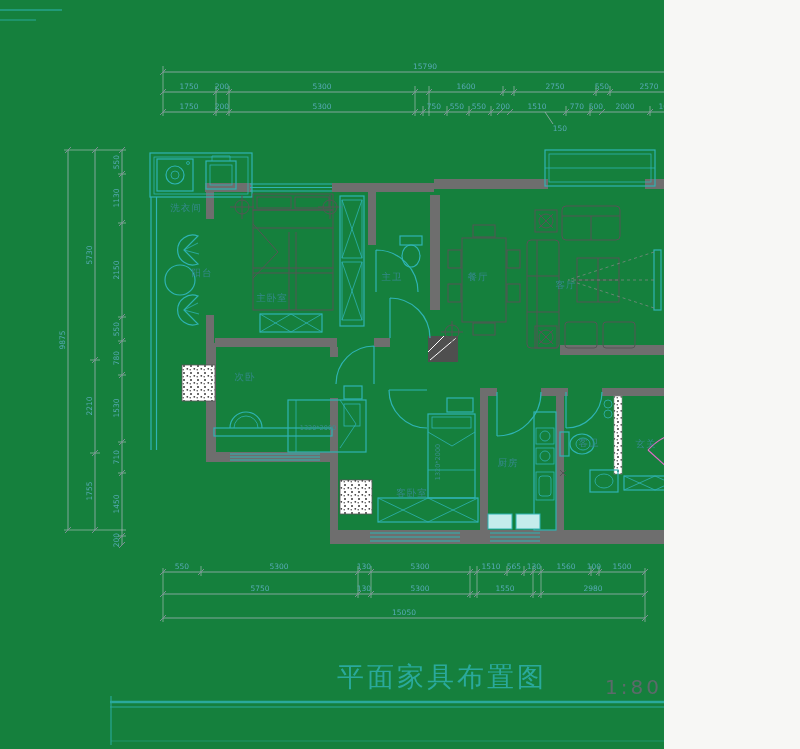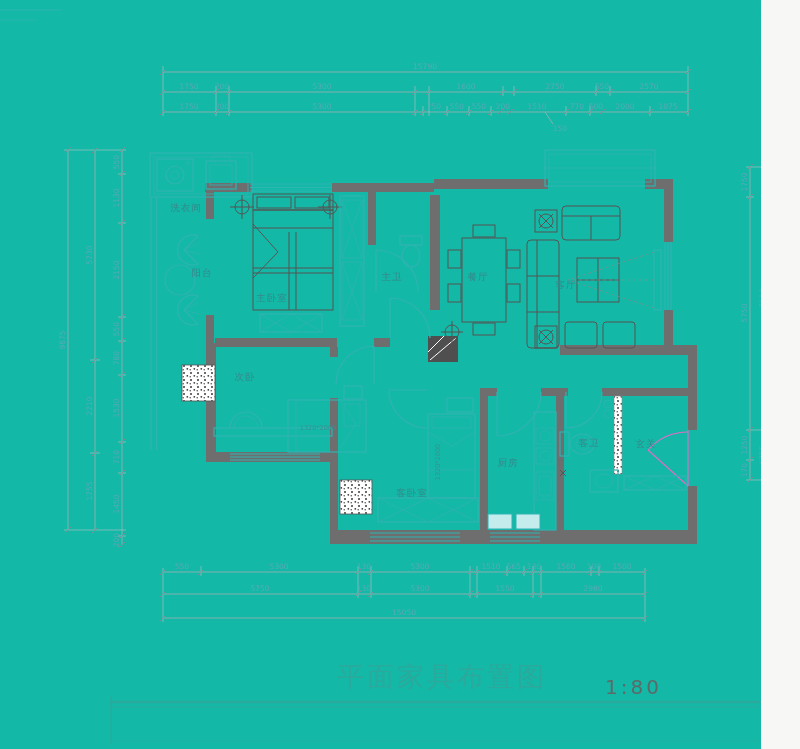--- a/index.html
+++ b/index.html
@@ -1,17 +1,17 @@
 <!DOCTYPE html>
 <html><head>
 <meta charset="utf-8">
 <style>
   html,body{margin:0;padding:0;background:#f7f7f5;}
-  #stage{position:relative;width:724px;height:749px;background:#14b8a6;overflow:hidden;
-         font-family:"DejaVu Sans",sans-serif;padding-left:37px;}
+  #stage{position:relative;width:664px;height:749px;background:#15803d;overflow:hidden;
+         font-family:"DejaVu Sans",sans-serif;}
   svg{position:absolute;left:0;top:0;}
   .wall{fill:#6e6e6e;stroke:none;}
   .teal{stroke:#2fb3b3;fill:none;stroke-width:1.2;}
   .tealthin{stroke:#2fb3b3;fill:none;stroke-width:0.8;}
   .tealfill{fill:#c4ecec;stroke:#2fb3b3;stroke-width:1;}
   .dimline{stroke:#9fb0b5;stroke-width:0.8;fill:none;}
   .dimext{stroke:#b8c4c8;stroke-width:0.6;fill:none;}
   .tick{stroke:#7c8f94;stroke-width:1;fill:none;}
   .dimtxt{font-size:7.5px;fill:#58aab6;text-anchor:middle;}
   .roomtxt{font-size:9.5px;fill:#35898c;text-anchor:middle;letter-spacing:1px;}

